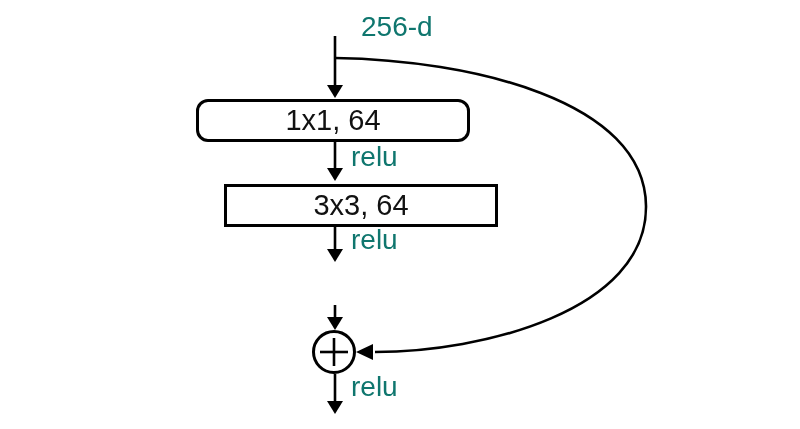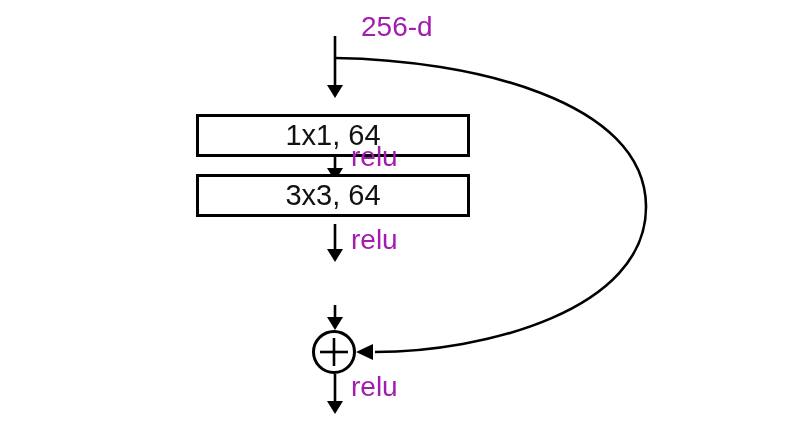--- a/index.html
+++ b/index.html
@@ -28,28 +28,28 @@
     box-sizing: border-box;
     border: 3px solid #000000;
     background: #ffffff;
     display: flex;
     align-items: center;
     justify-content: center;
     font-size: 29px;
     color: #111111;
     letter-spacing: 0px;
   }
-  .conv-box-1 { top: 114px; }
-  .conv-box-2 { top: 174px; }
+  .conv-box-1 { top: 99px; border-radius: 12px; }
+  .conv-box-2 { top: 184px; margin-left: 28px; }
   .conv-box-3 { top: 263px; }
   .lbl {
     position: absolute;
     font-size: 28px;
     line-height: 1.05;
-    color: #a21caf;
+    color: #0f766e;
     white-space: nowrap;
   }
   .input-dim-label { left: 361px; top: 12px; }
   .relu-1 { left: 351px; top: 142px; }
   .relu-2 { left: 351px; top: 225px; }
   .relu-3 { left: 351px; top: 372px; }
 </style>
 </head>
 <body>
 

